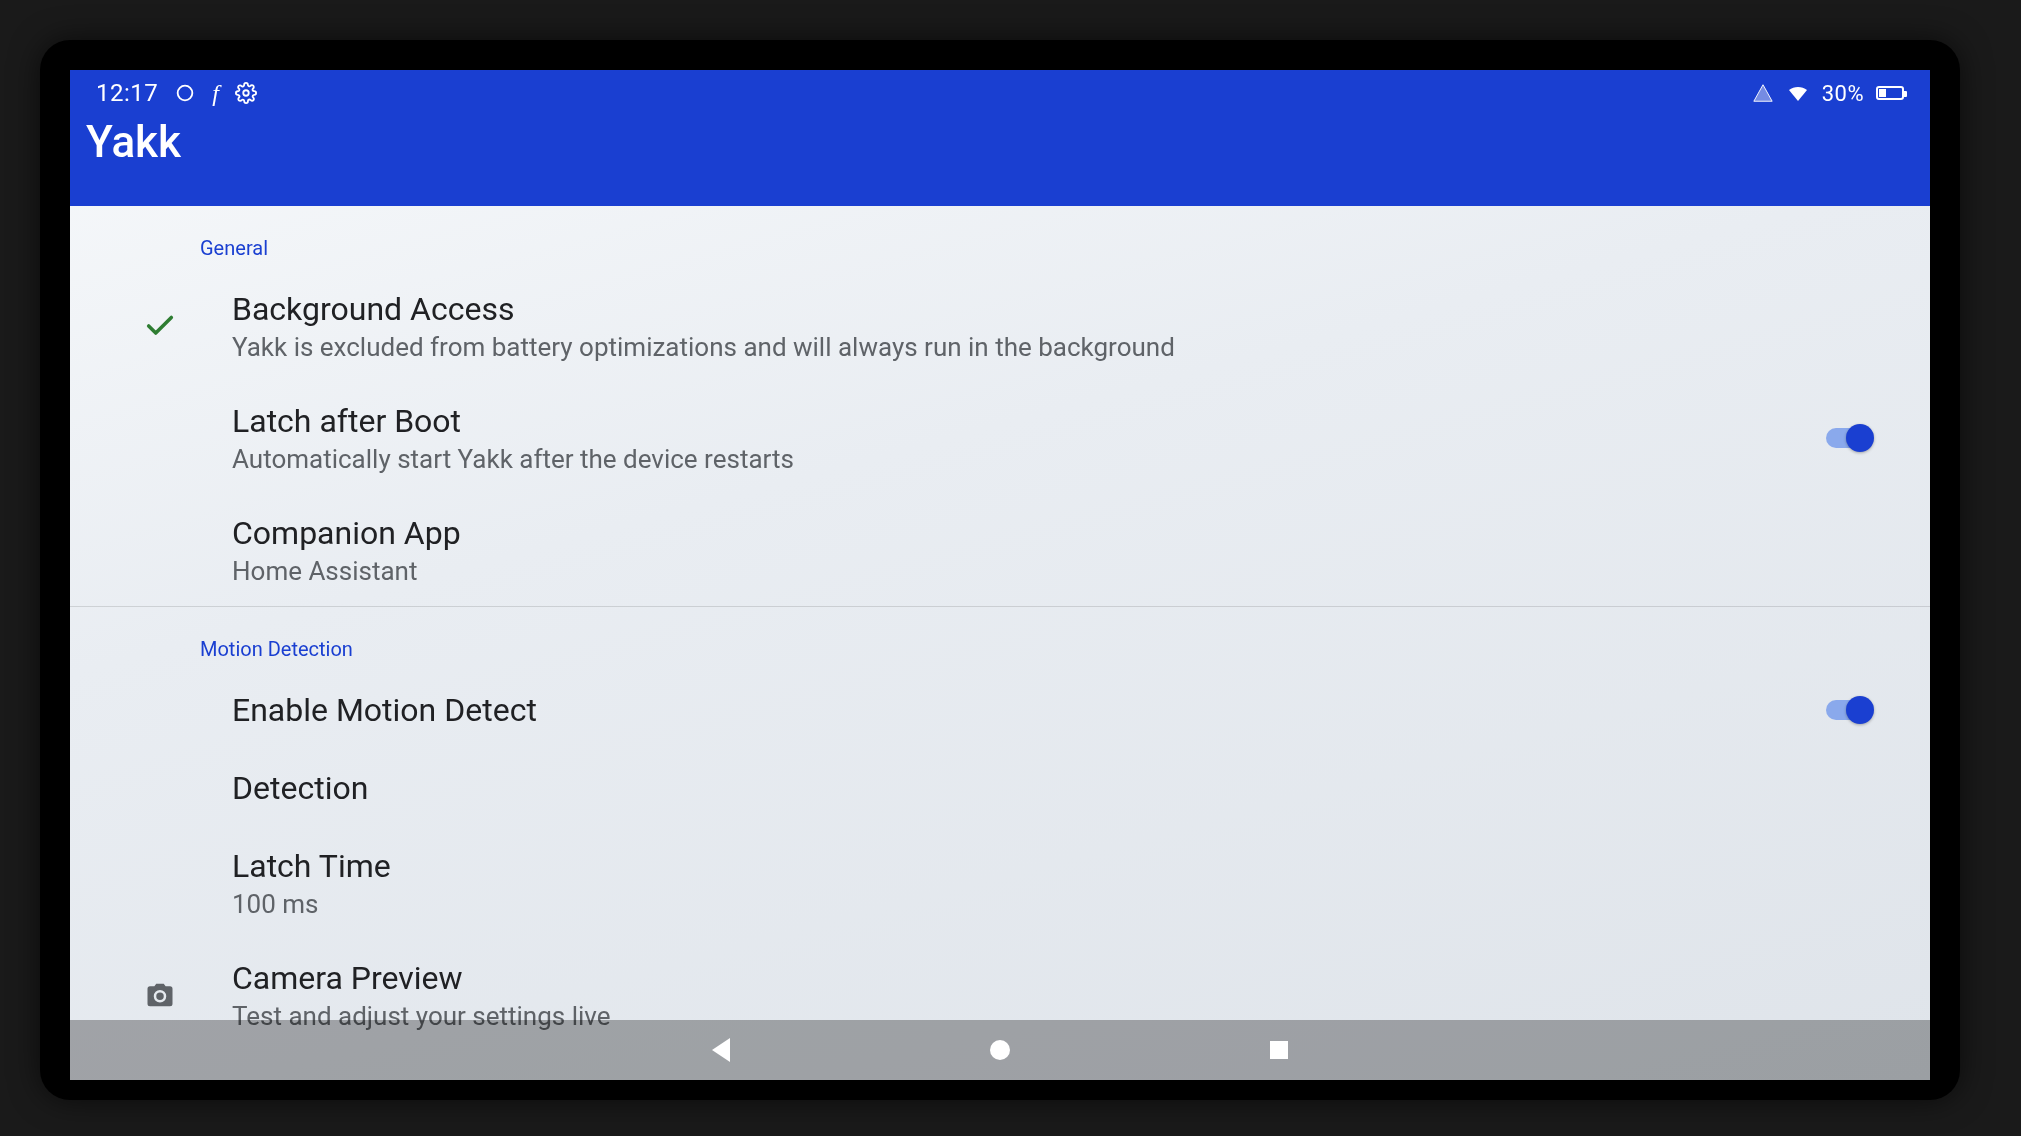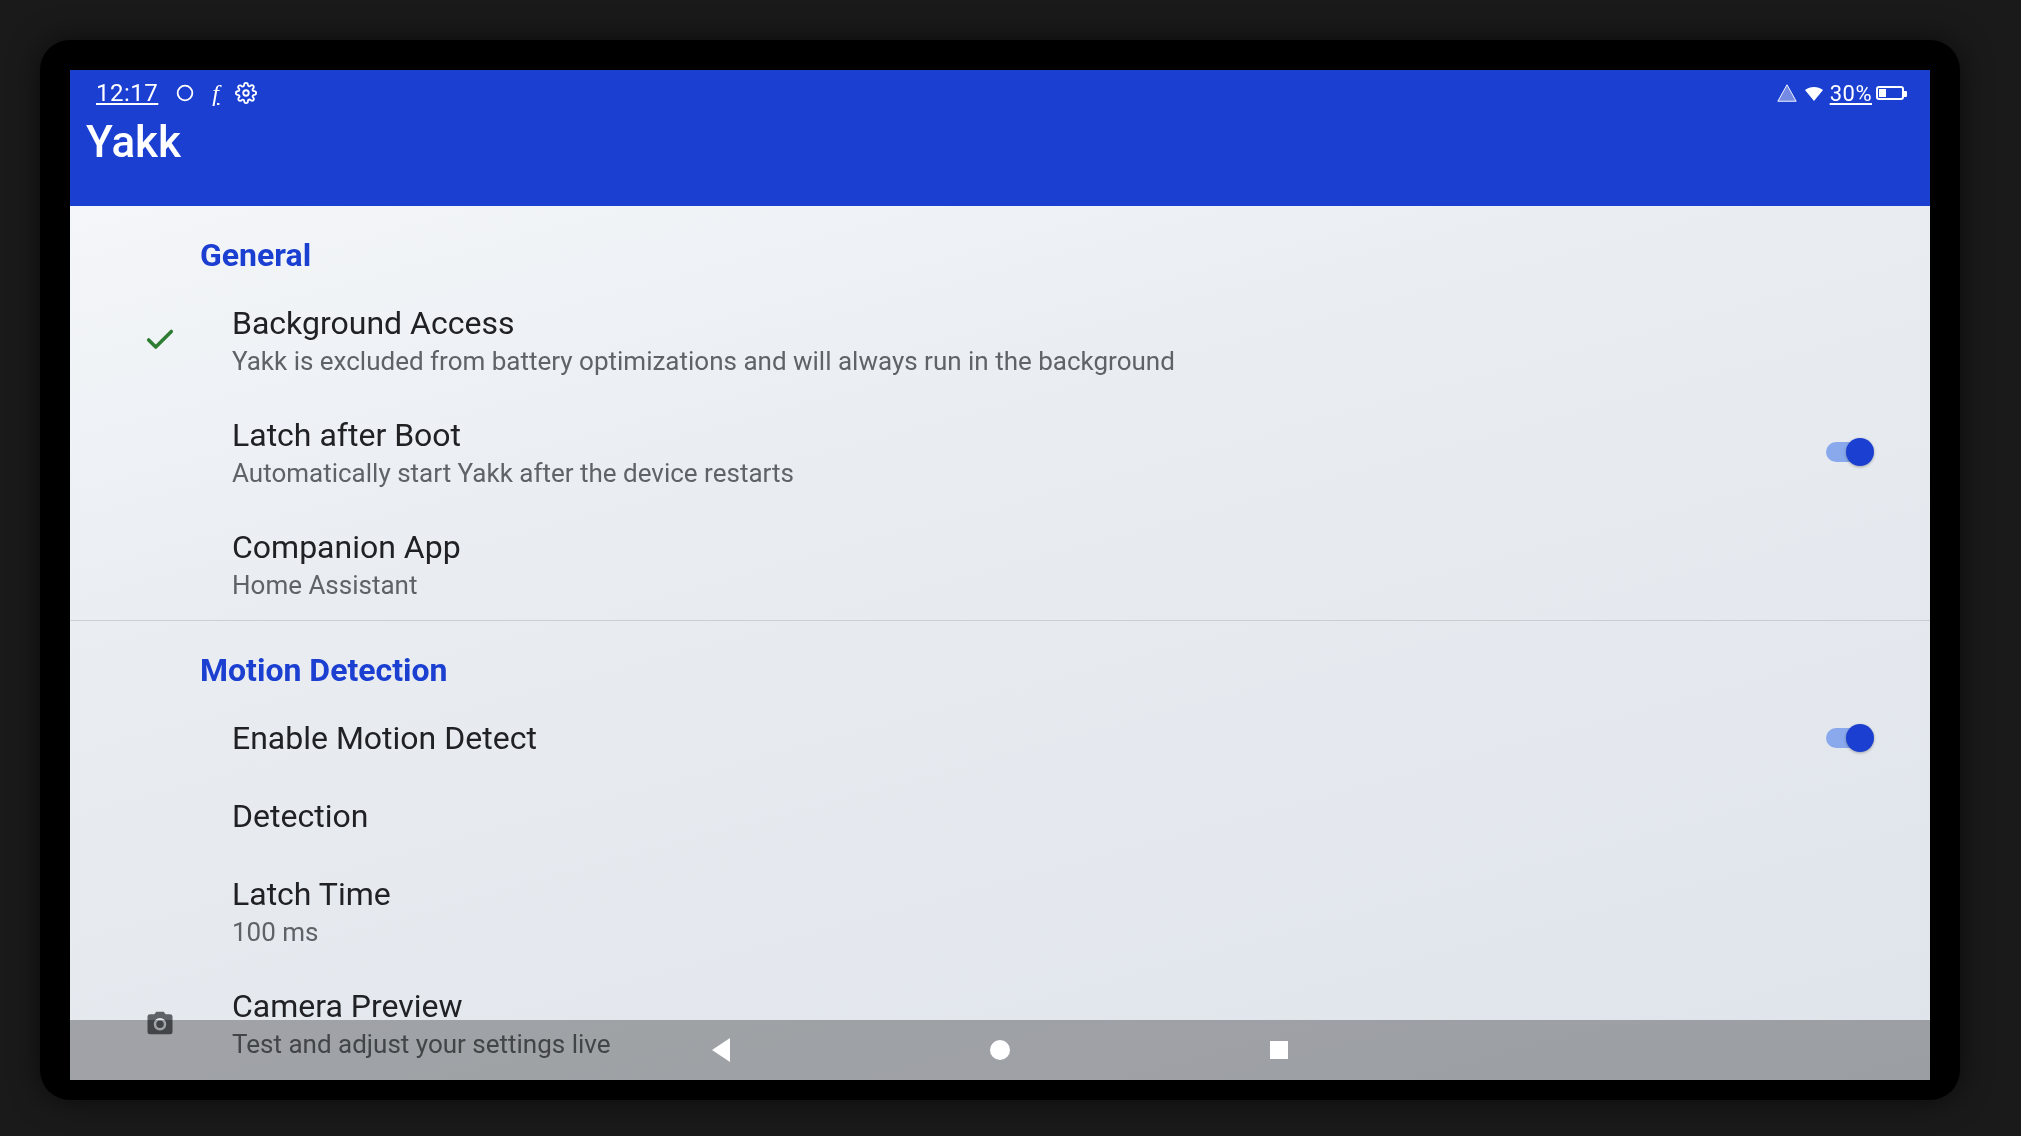--- a/index.html
+++ b/index.html
@@ -30,24 +30,23 @@
   
   .status-bar {
     background: #1a3fd1;
     color: #fff;
     height: 46px;
     display: flex;
     align-items: center;
     padding: 0 26px;
     font-size: 24px;
     letter-spacing: 0.5px;
-    text-decoration: underline;
   }
   .status-left { display: flex; align-items: center; gap: 16px; }
-  .status-right { margin-left: auto; display: flex; align-items: center; gap: 4px; font-size: 22px; }
+  .status-right { margin-left: auto; display: flex; align-items: center; gap: 12px; font-size: 22px; }
   .status-icon { display: inline-flex; }
   .battery {
     width: 28px; height: 14px; border: 2px solid #fff; border-radius: 3px;
     position: relative; display: inline-block;
   }
   .battery::after {
     content: ""; position: absolute; right: -5px; top: 3px;
     width: 3px; height: 6px; background: #fff; border-radius: 0 1px 1px 0;
   }
   .battery .fill { position: absolute; left: 1px; top: 1px; bottom: 1px; width: 30%; background: #fff; }
@@ -67,22 +66,22 @@
     flex: 1;
     overflow-y: auto;
     background: transparent;
   }
   .section {
     border-bottom: 1px solid rgba(0,0,0,0.12);
   }
   .section-header {
     padding: 30px 40px 10px 130px;
     color: #1a3fd1;
-    font-size: 32px;
-    font-weight: 700;
+    font-size: 20px;
+    font-weight: 400;
   }
   .pref-row {
     display: flex;
     align-items: center;
     padding: 20px 40px 20px 50px;
     min-height: 78px;
   }
   .pref-left {
     width: 80px;
     display: flex;

